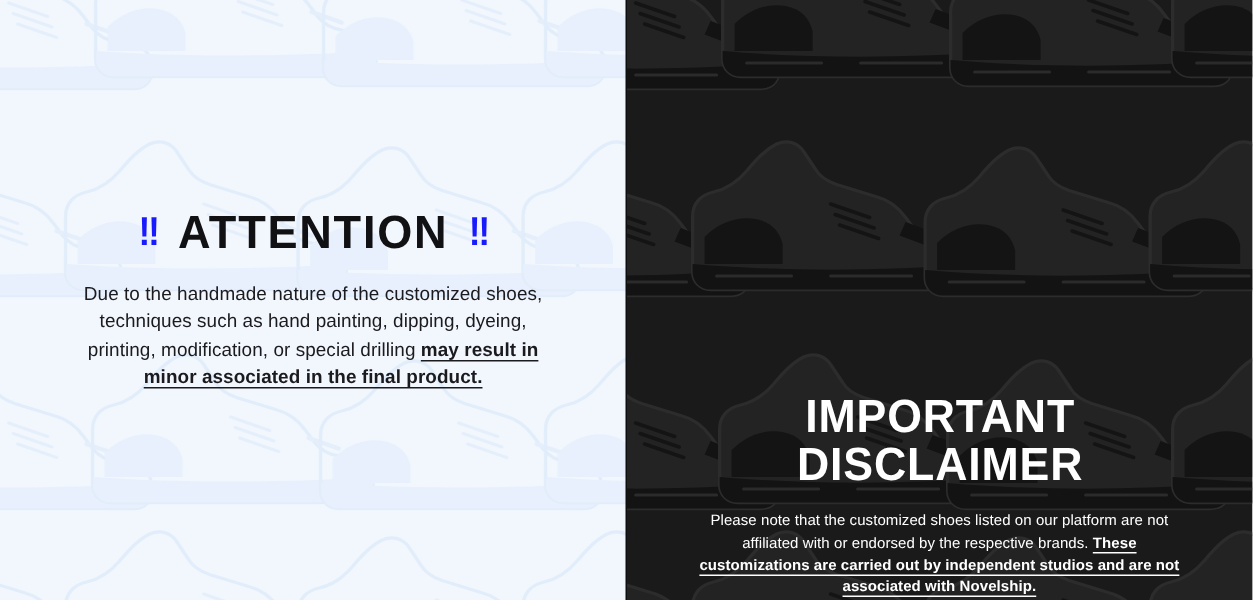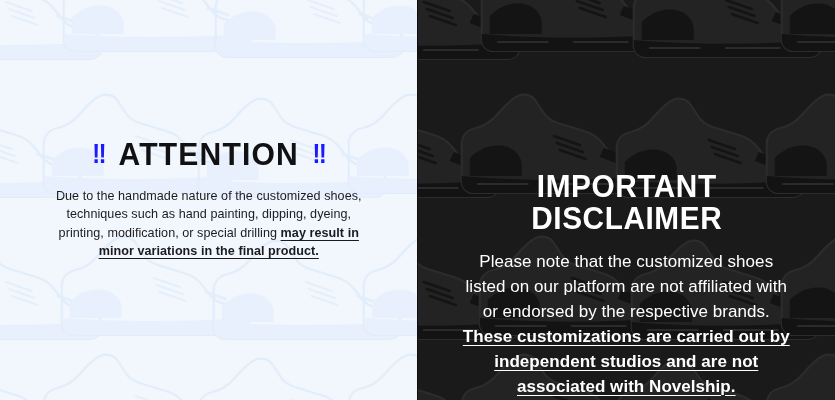--- a/index.html
+++ b/index.html
@@ -114,21 +114,21 @@
     line-height: 1.04;
     letter-spacing: 0.6px;
     color: #ffffff;
     transform: scaleX(0.96);
     white-space: nowrap;
   }
 
   #panel-right .body-text {
     color: #ffffff;
     max-width: 330px;
-    font-size: 17px;
+    font-size: 10px;
     line-height: 1.47;
   }
 
   #panel-right .emph { color: #ffffff; }
 
   .divider {
     position: absolute;
     left: 417px;
     top: 0;
     width: 1px;
@@ -186,21 +186,21 @@
     </div>
 
     <div class="content">
       <div class="headline">
         <span class="bang">‼</span>
         <span>ATTENTION</span>
         <span class="bang">‼</span>
       </div>
 
       <p class="body-text">
-        <span>Due to the handmade nature of the customized shoes, techniques such as hand painting, dipping, dyeing, printing, modification, or special drilling </span><span class="emph">may result in minor variations in the final product.</span>
+        <span>Due to the handmade nature of the customized shoes, techniques such as hand painting, dipping, dyeing, printing, modification, or special drilling </span><span class="emph">may result in minor associated in the final product.</span>
       </p>
     </div>
   </div>
 
   <div class="panel" id="panel-right">
 
     <div class="pattern">
       <svg viewBox="0 0 418 400" preserveAspectRatio="xMidYMid slice" aria-hidden="true">
         <defs>
           <g id="shoe-d">

